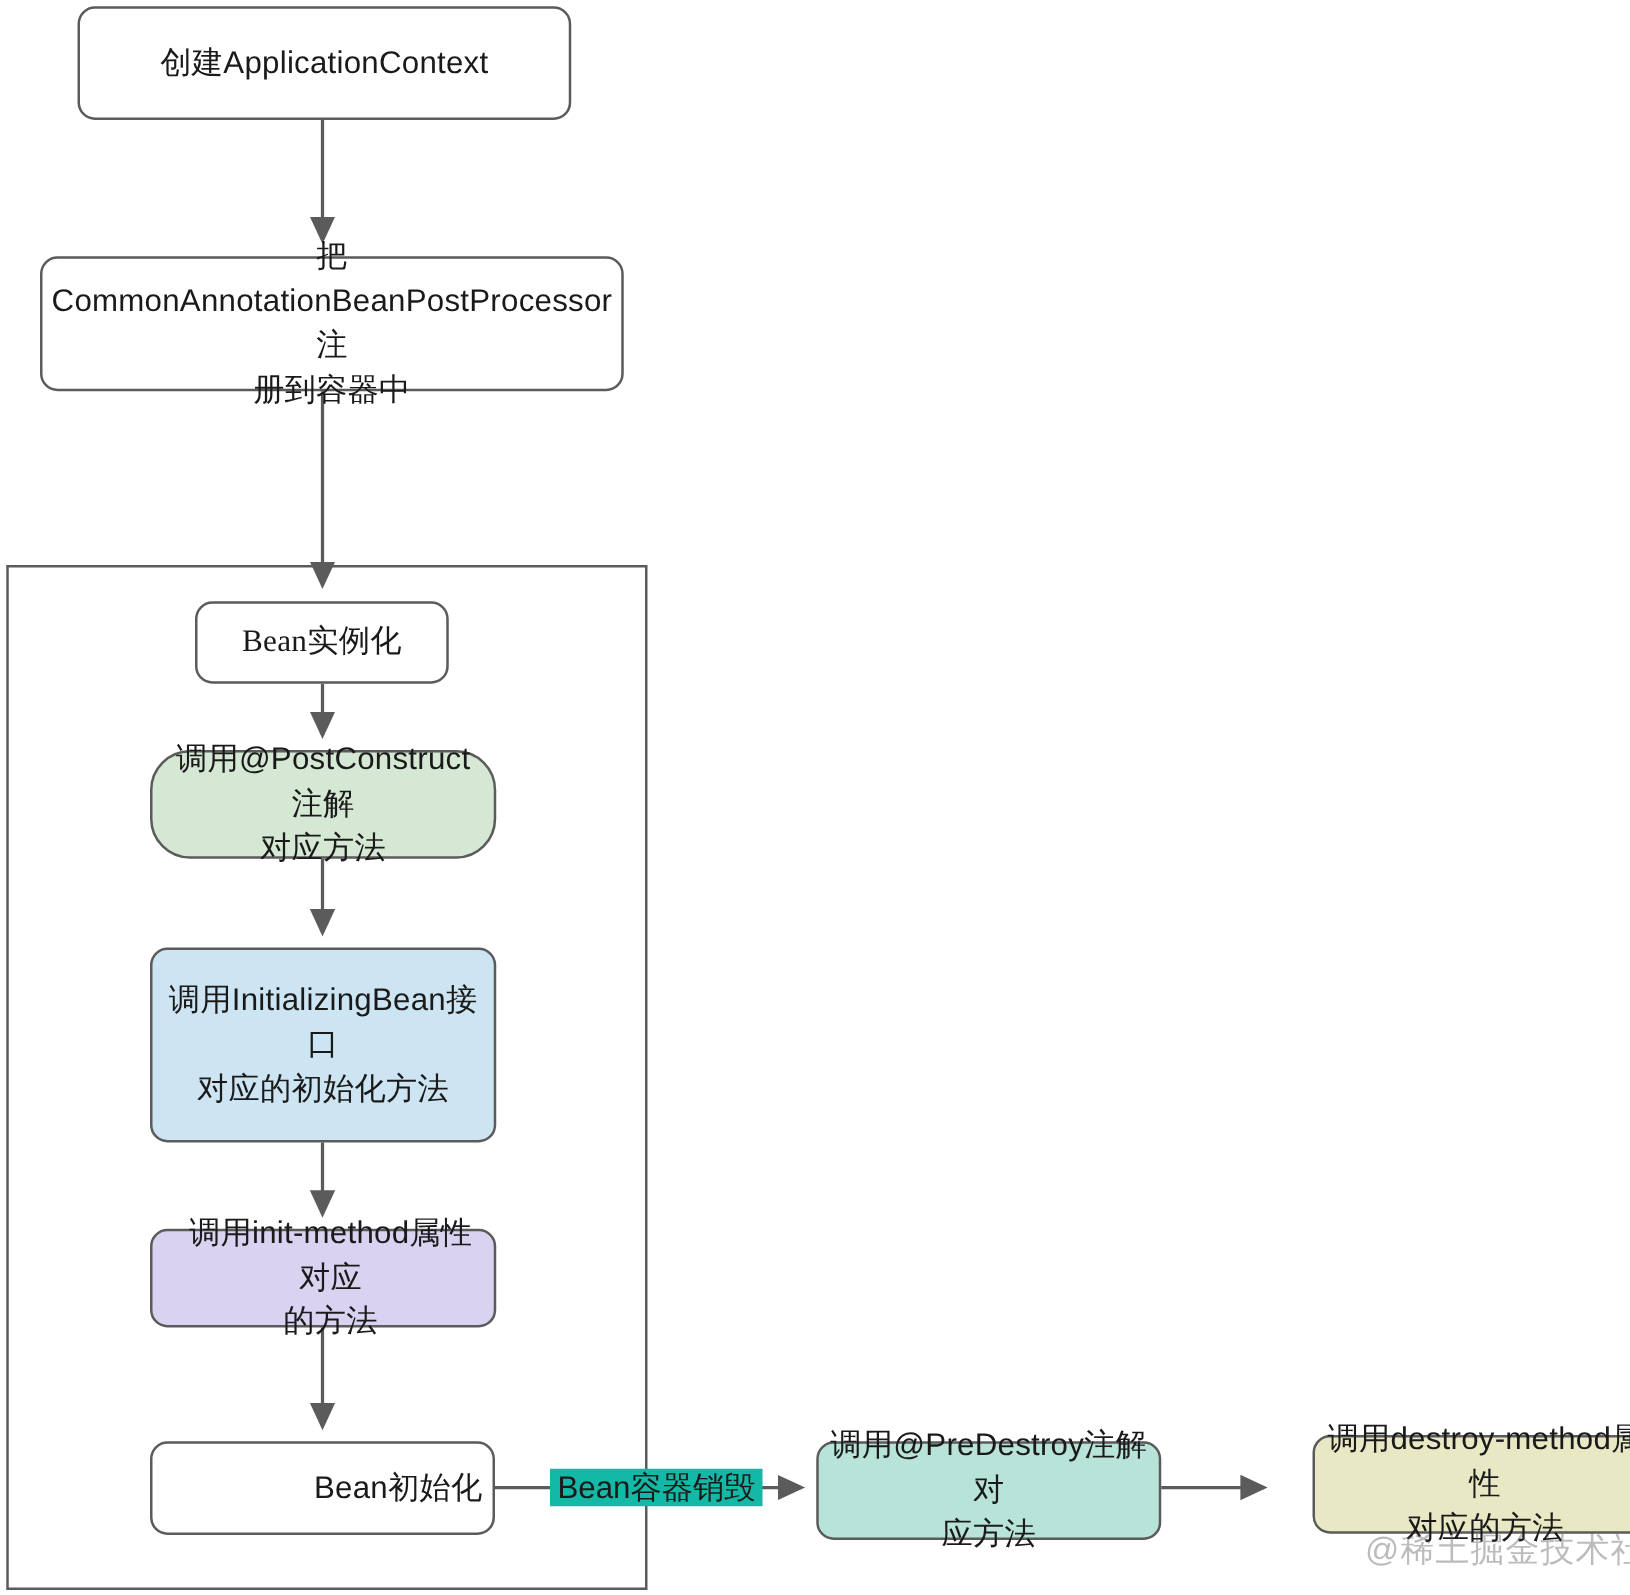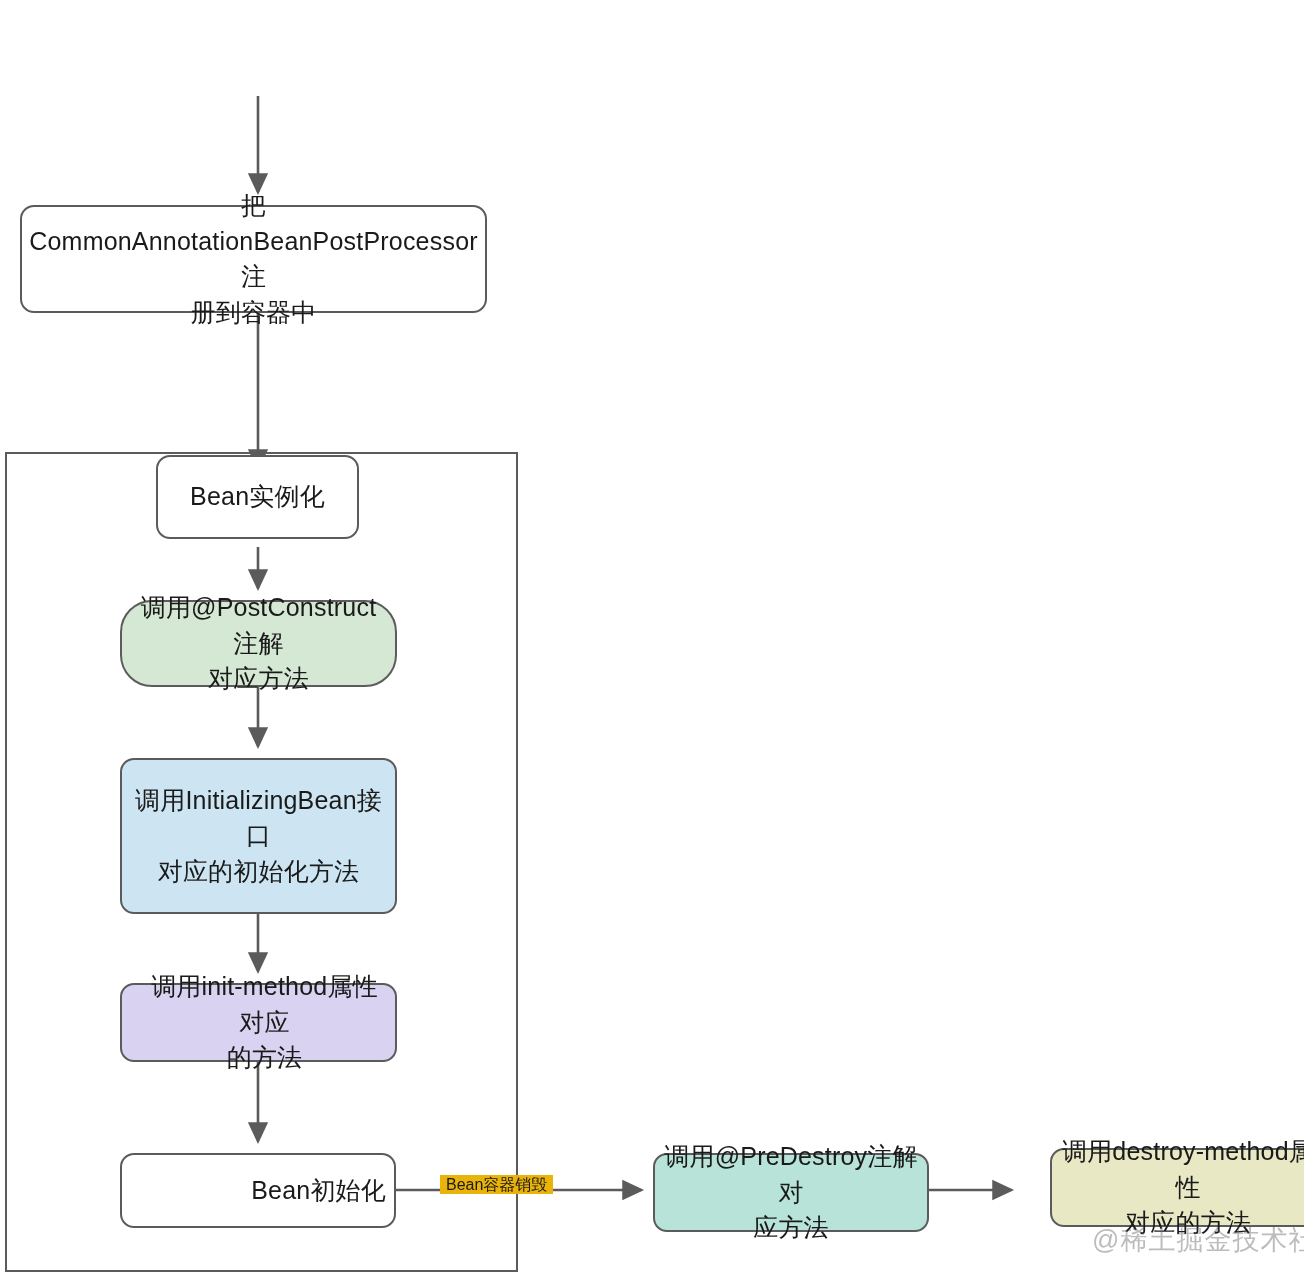--- a/index.html
+++ b/index.html
@@ -48,23 +48,23 @@
   }
   .group-box {
     position: absolute;
     box-sizing: border-box;
     border: 2.5px solid #5b5b5b;
     border-radius: 0;
     background: transparent;
   }
   .edge-label {
     position: absolute;
-    font-size: 16px;
+    font-size: 25px;
     color: #1a1a1a;
-    background: #eab308;
+    background: #14b8a6;
     padding: 0 6px;
     white-space: nowrap;
     line-height: 1.2;
   }
   .watermark {
     position: absolute;
     font-size: 27px;
     color: rgba(80, 80, 80, 0.38);
     white-space: nowrap;
     letter-spacing: 1px;
@@ -110,27 +110,30 @@
       <line x1="396" y1="1190" x2="641" y2="1190" stroke="#5b5b5b" stroke-width="2.6" marker-end="url(#arrowhead)"></line>
     </g>
 
     <g>
       <line x1="929" y1="1190" x2="1011" y2="1190" stroke="#5b5b5b" stroke-width="2.6" marker-end="url(#arrowhead)"></line>
     </g>
   </svg>
 
   <div class="group-box" style="left:5px; top:452px; width:513px; height:820px;"></div>
 
+  <div class="node" style="left:62px; top:5px; width:395px; height:91px;">
+    <span class="txt">创建ApplicationContext</span>
+  </div>
 
-  <div class="node" style="left:20px; top:205px; width:467px; height:108px;">
+  <div class="node" style="left:32px; top:205px; width:467px; height:108px;">
     <span class="txt">把CommonAnnotationBeanPostProcessor注
 册到容器中</span>
   </div>
 
-  <div class="node" style="left:156px; top:455px; width:203px; height:84px;">
+  <div class="node" style="left:156px; top:481px; width:203px; height:66px;font-family:Liberation Serif, serif;">
     <span class="txt">Bean实例化</span>
   </div>
 
   <div class="node" style="left:120px; top:600px; width:277px; height:87px; background:#d5e8d4;border-radius:32px;">
     <span class="txt">调用@PostConstruct注解
 对应方法</span>
   </div>
 
   <div class="node" style="left:120px; top:758px; width:277px; height:156px; background:#cde5f2;justify-content:center;">
     <span class="txt">调用InitializingBean接口

